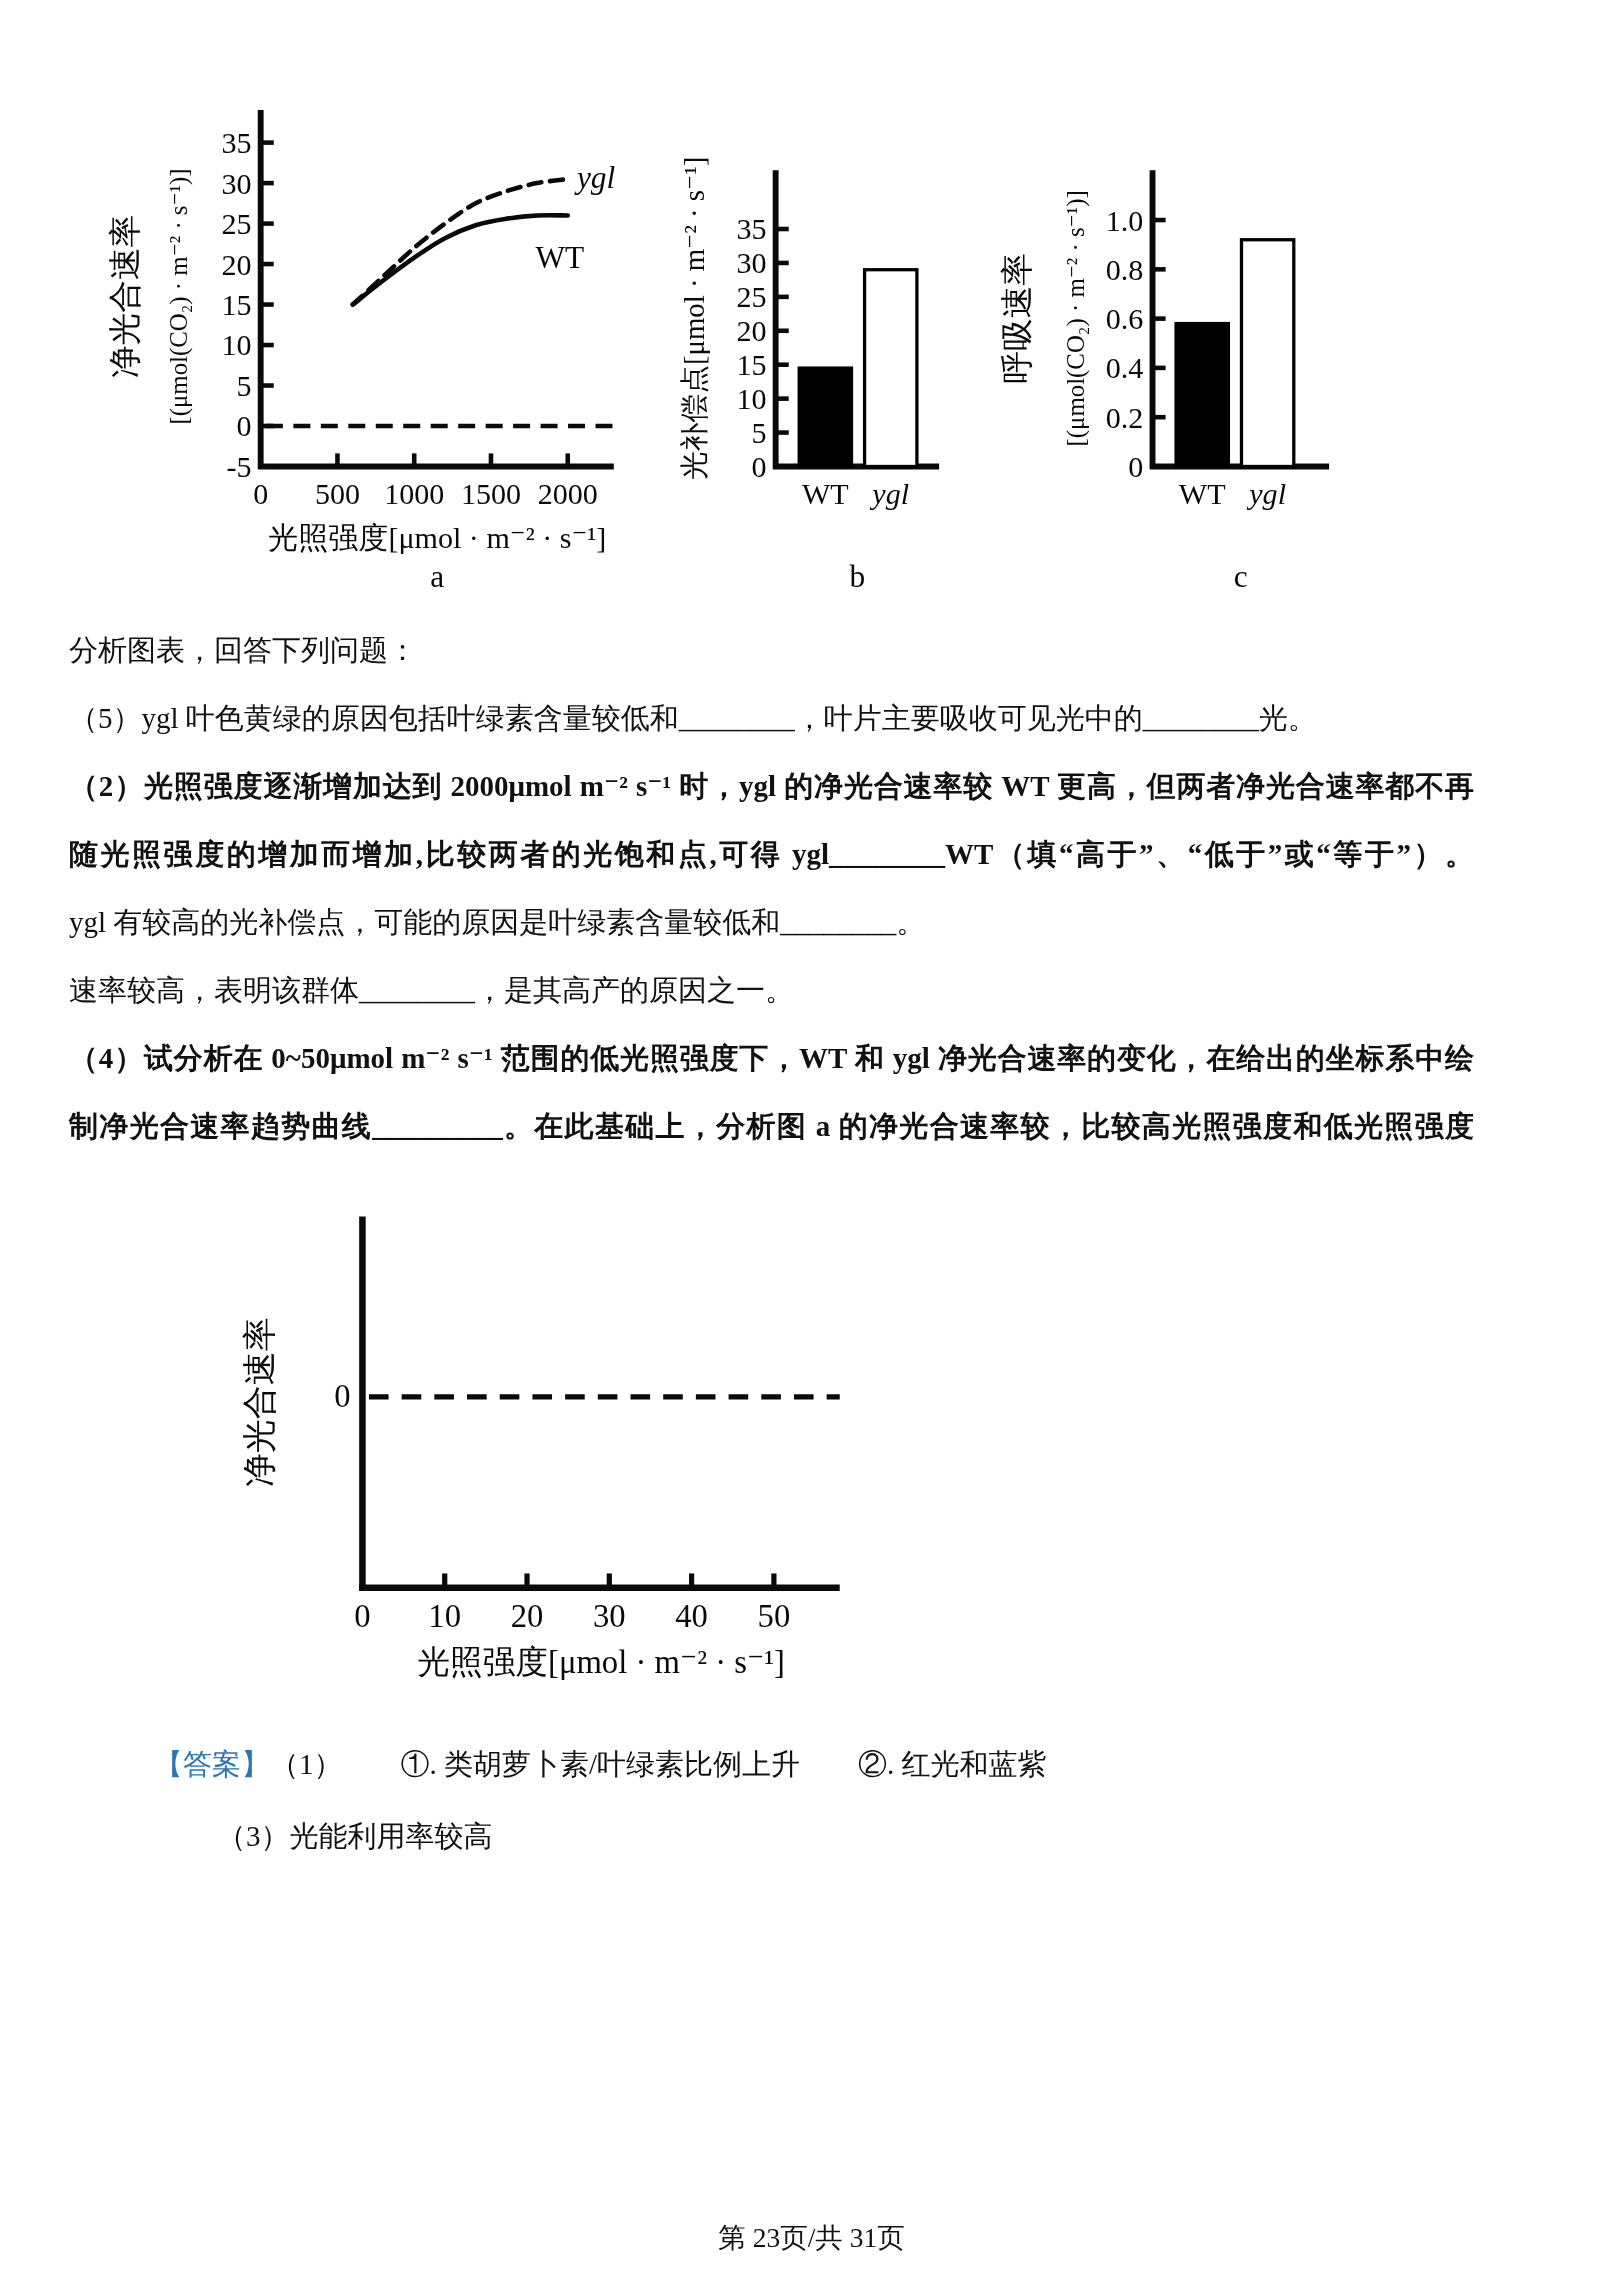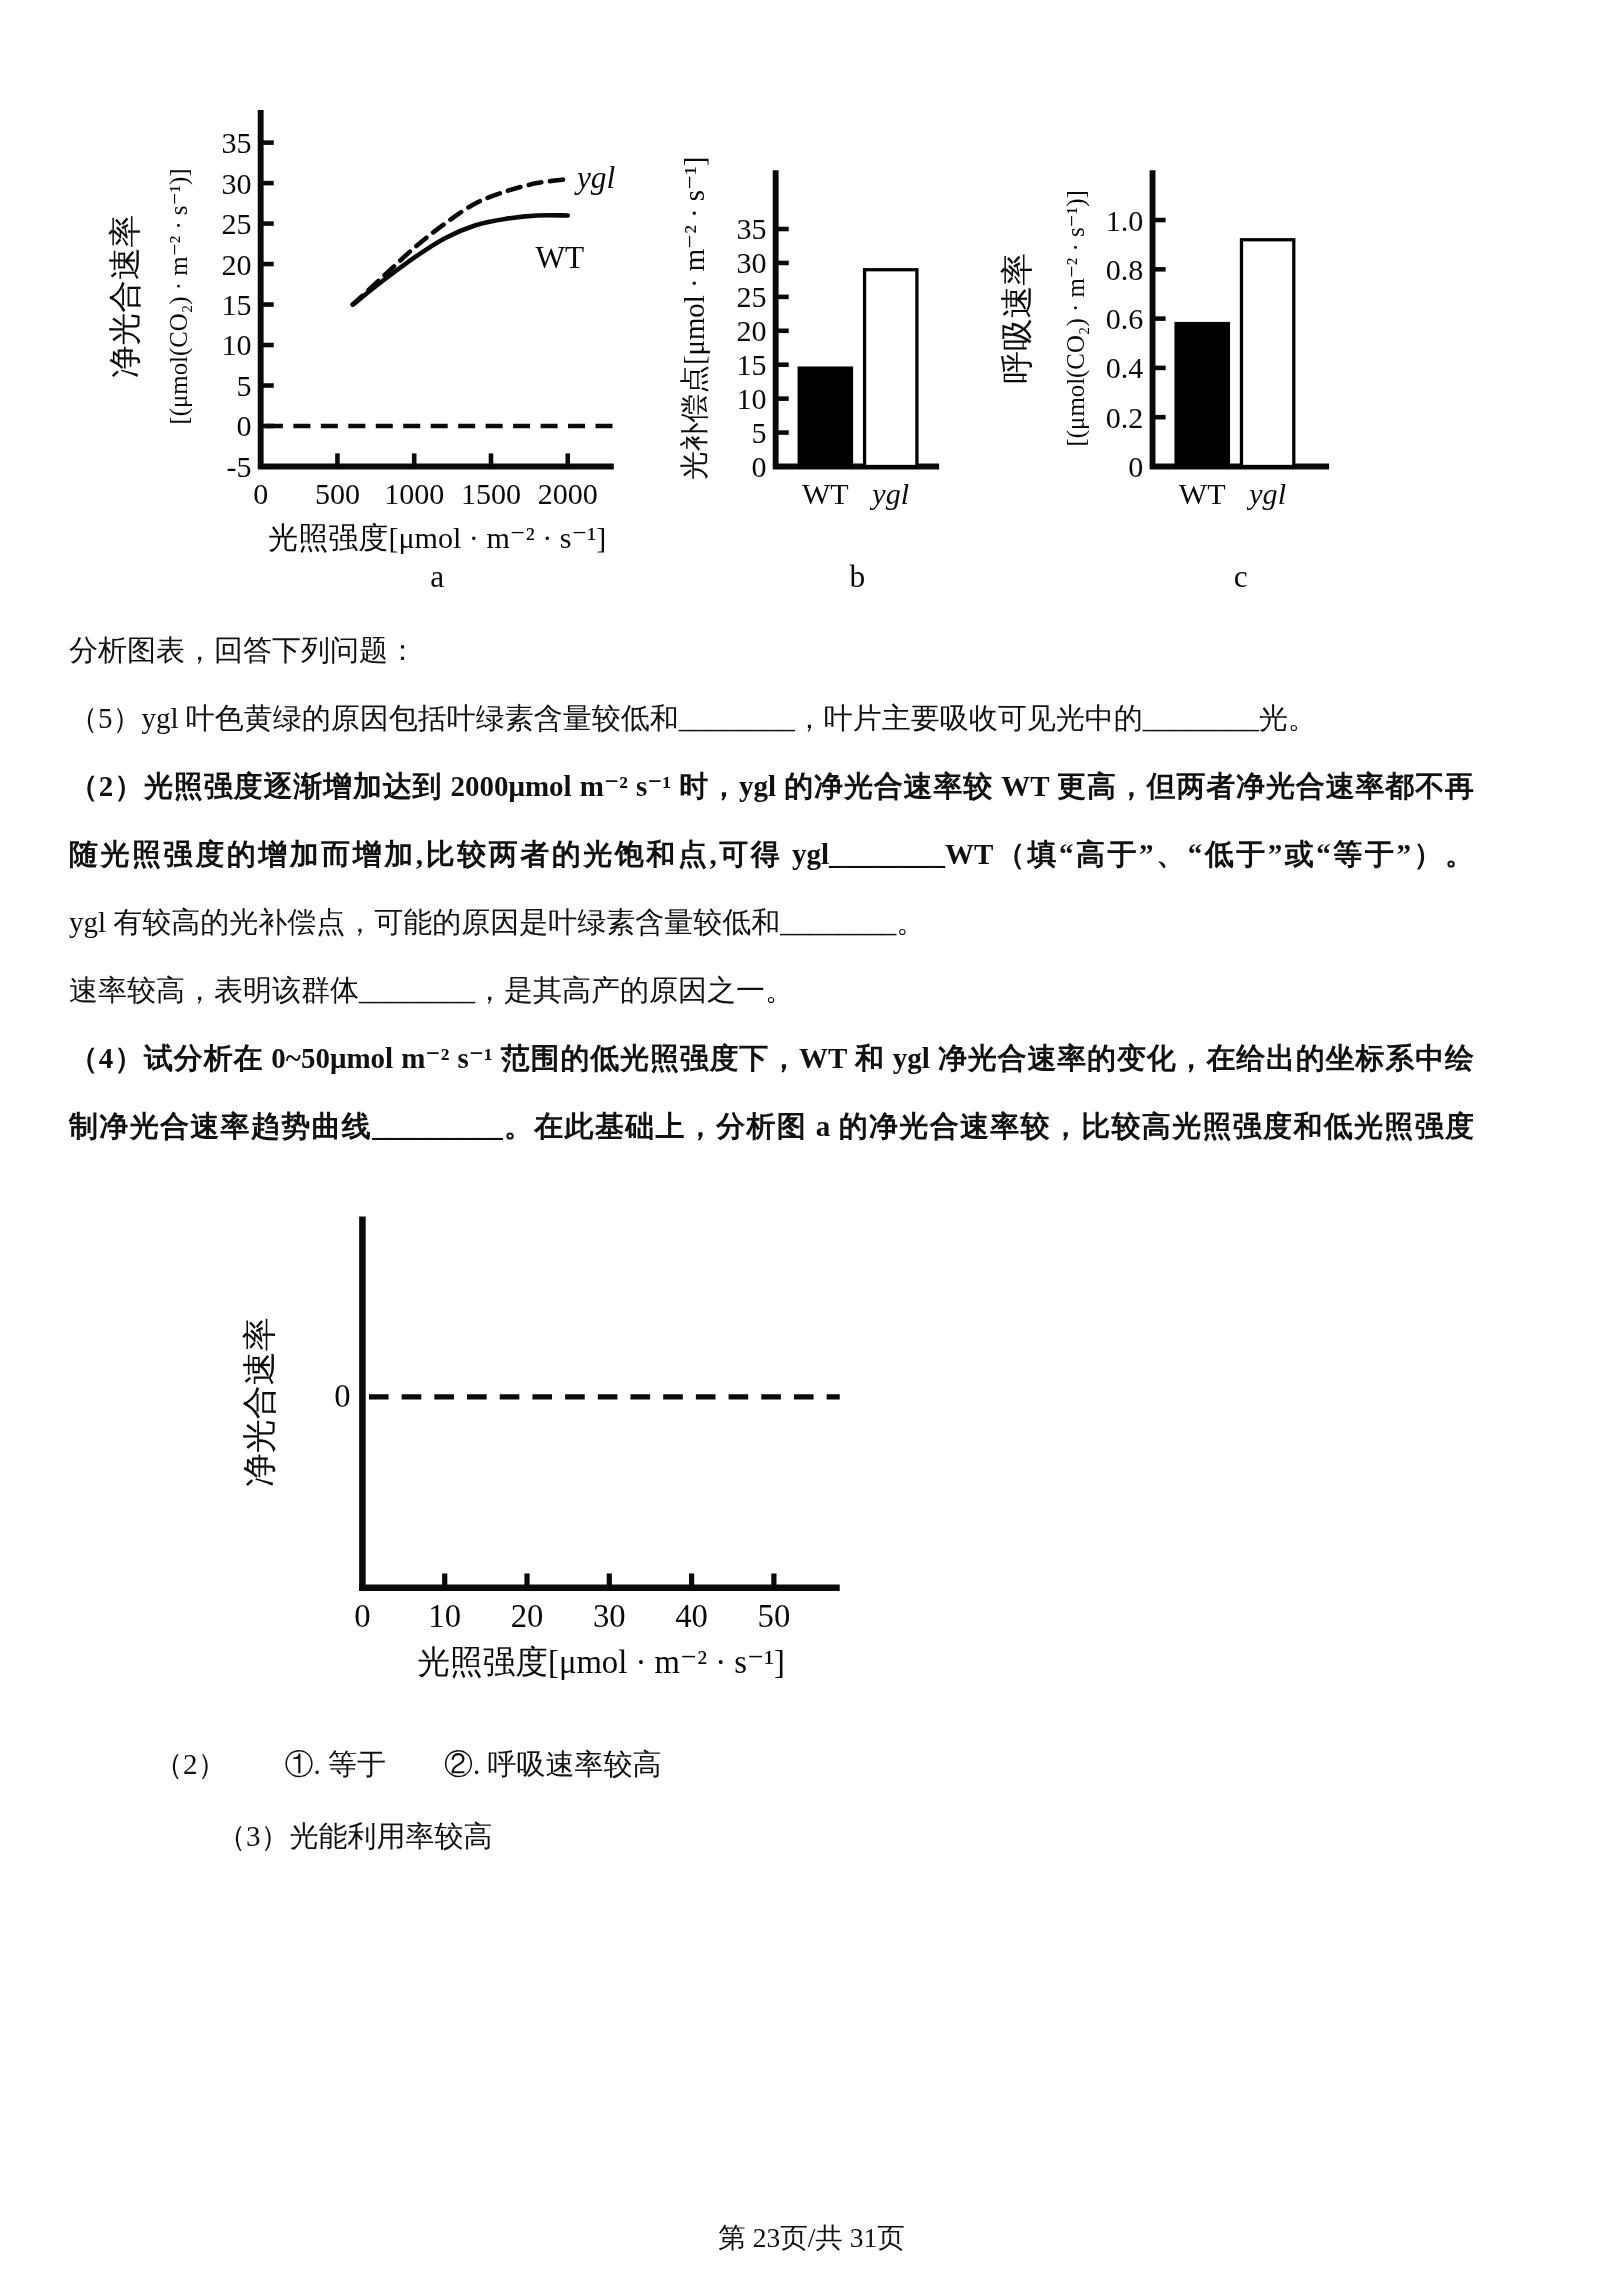--- a/index.html
+++ b/index.html
@@ -146,20 +146,20 @@
         <line x1="818.4482758620691" y1="610" x2="818.4482758620691" y2="588" stroke="#0a0a0a" stroke-width="8"></line>
         <text x="818.4482758620691" y="670" font-size="50" text-anchor="middle">40</text>
         <line x1="944.3103448275862" y1="610" x2="944.3103448275862" y2="588" stroke="#0a0a0a" stroke-width="8"></line>
         <text x="944.3103448275862" y="670" font-size="50" text-anchor="middle">50</text>
         <text x="680" y="740" font-size="50" text-anchor="middle">光照强度[μmol · m⁻² · s⁻¹]</text>
         <text transform="translate(175 326) rotate(-90)" font-size="52" text-anchor="middle">净光合速率</text>
       </svg>
   </div>
 
   <div class="answers">
-    <div class="ans-line">（2）　　①. 等于　　②. 呼吸速率较高</div>
+    <div class="ans-line"><span class="ans-label">【答案】</span><span>（1）　　①. 类胡萝卜素/叶绿素比例上升　　②. 红光和蓝紫</span></div>
     <div class="ans-line indent">（3）光能利用率较高</div>
   </div>
 
   <div class="footer">第 23页/共 31页</div>
 
 </div>
 
 
 </body></html>

